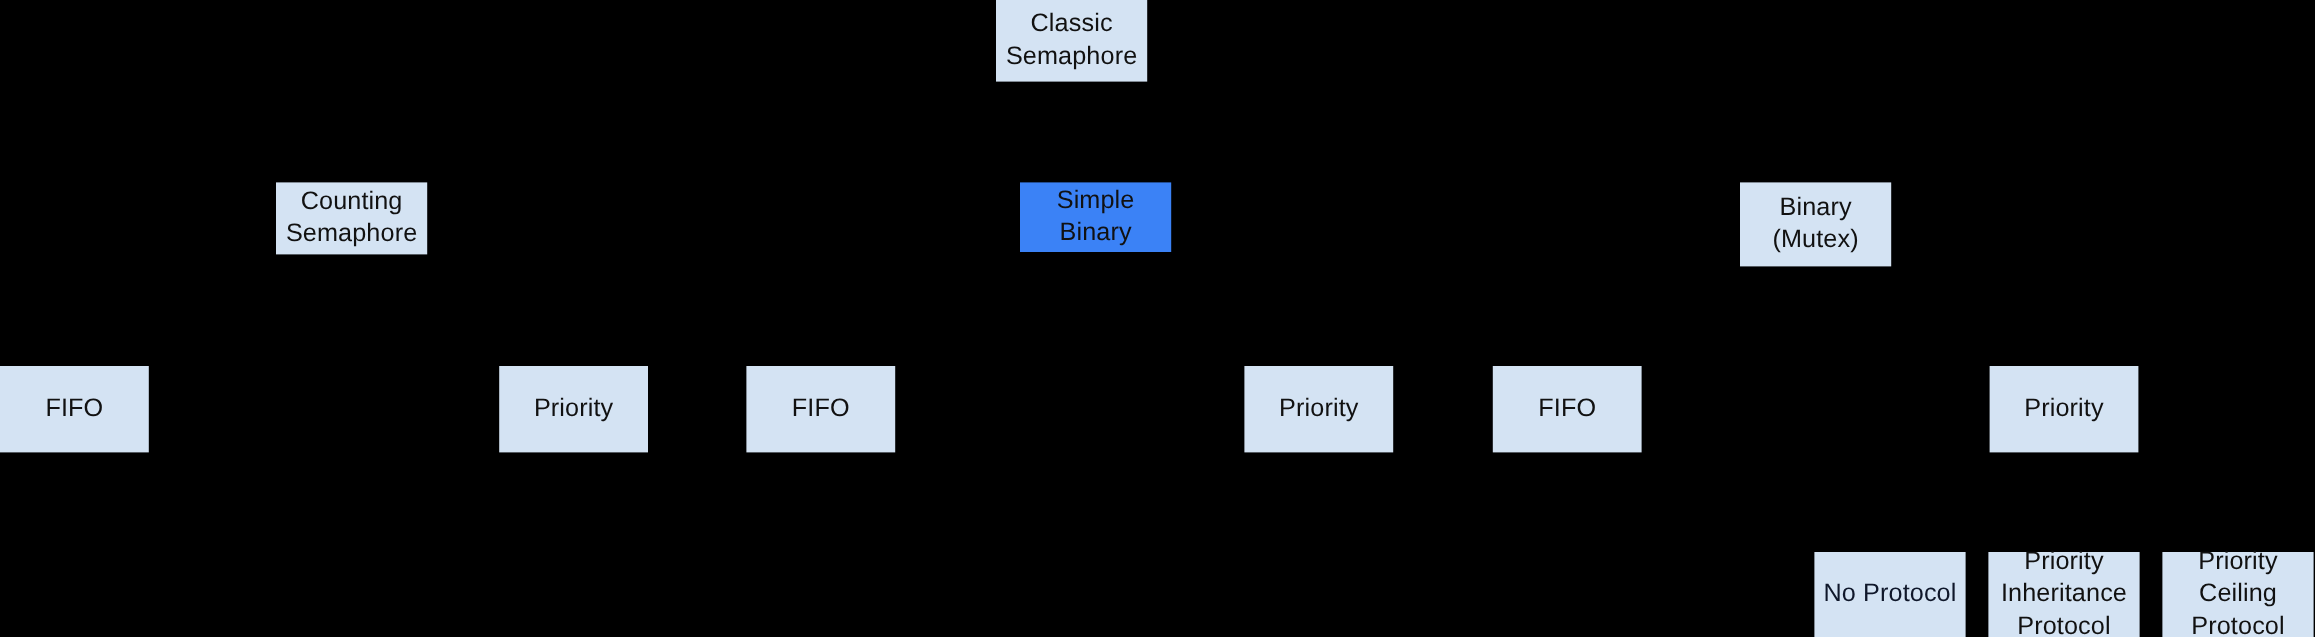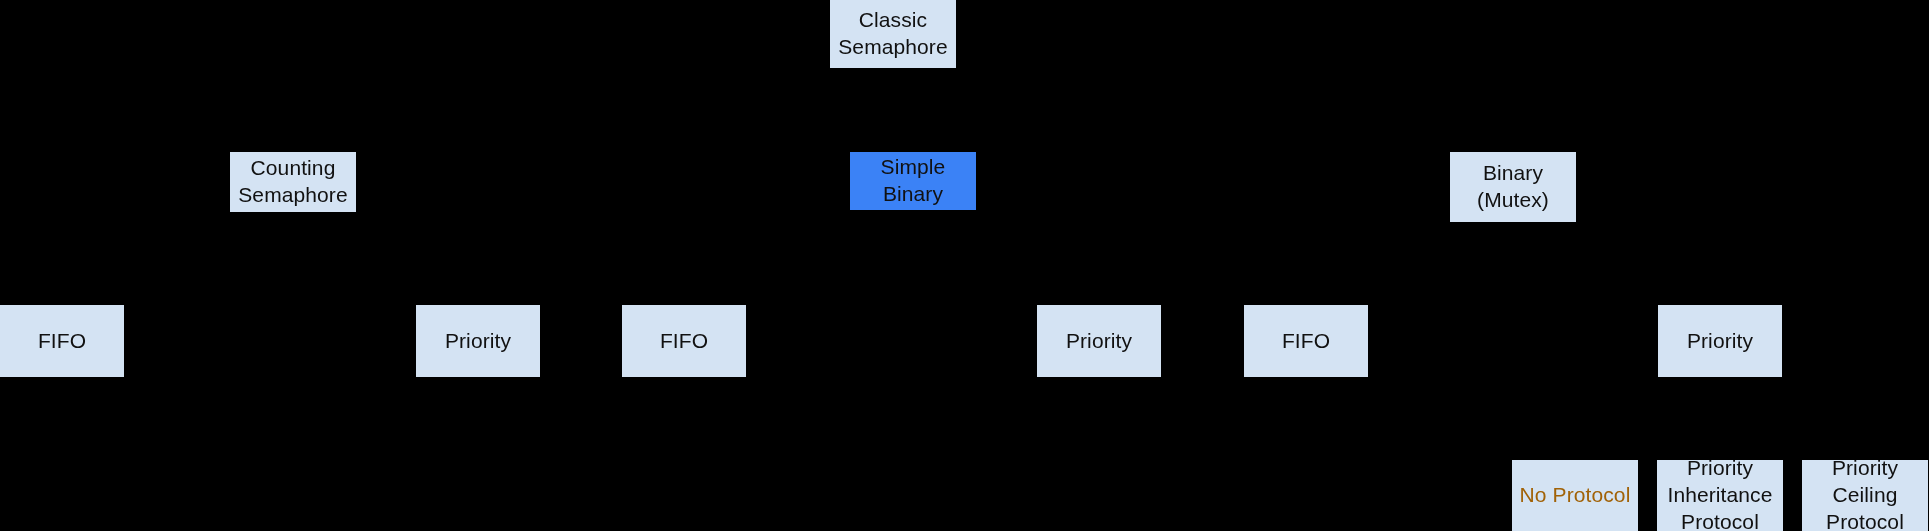--- a/index.html
+++ b/index.html
@@ -42,20 +42,20 @@
     <div class="node" style="left: 830px; top: 152px; width: 126px; height: 58px; background: #3b82f6; color: rgb(17, 17, 17); margin-left: 20px;">Simple
 Binary</div>
     <div class="node" style="left: 1450px; top: 152px; width: 126px; height: 70px; background: rgb(212, 227, 243); color: rgb(17, 17, 17);">Binary
 (Mutex)</div>
     <div class="node" style="left: 0px; top: 305px; width: 124px; height: 72px; background: rgb(212, 227, 243); color: rgb(17, 17, 17);">FIFO</div>
     <div class="node" style="left: 416px; top: 305px; width: 124px; height: 72px; background: rgb(212, 227, 243); color: rgb(17, 17, 17);">Priority</div>
     <div class="node" style="left: 622px; top: 305px; width: 124px; height: 72px; background: rgb(212, 227, 243); color: rgb(17, 17, 17);">FIFO</div>
     <div class="node" style="left: 1037px; top: 305px; width: 124px; height: 72px; background: rgb(212, 227, 243); color: rgb(17, 17, 17);">Priority</div>
     <div class="node" style="left: 1244px; top: 305px; width: 124px; height: 72px; background: rgb(212, 227, 243); color: rgb(17, 17, 17);">FIFO</div>
     <div class="node" style="left: 1658px; top: 305px; width: 124px; height: 72px; background: rgb(212, 227, 243); color: rgb(17, 17, 17);">Priority</div>
-    <div class="node" style="left: 1512px; top: 460px; width: 126px; height: 71px; background: rgb(212, 227, 243); color: #a16207;">No Protocol</div>
+    <div class="node" style="left: 1512px; top: 460px; width: 126px; height: 71px; background: rgb(212, 227, 243); color: #0f172a;">No Protocol</div>
     <div class="node" style="left: 1657px; top: 460px; width: 126px; height: 71px; background: rgb(212, 227, 243); color: rgb(17, 17, 17);">Priority
 Inheritance
 Protocol</div>
     <div class="node" style="left: 1802px; top: 460px; width: 126px; height: 71px; background: rgb(212, 227, 243); color: rgb(17, 17, 17);">Priority
 Ceiling
 Protocol</div>
   </div>
 
 </body></html>

